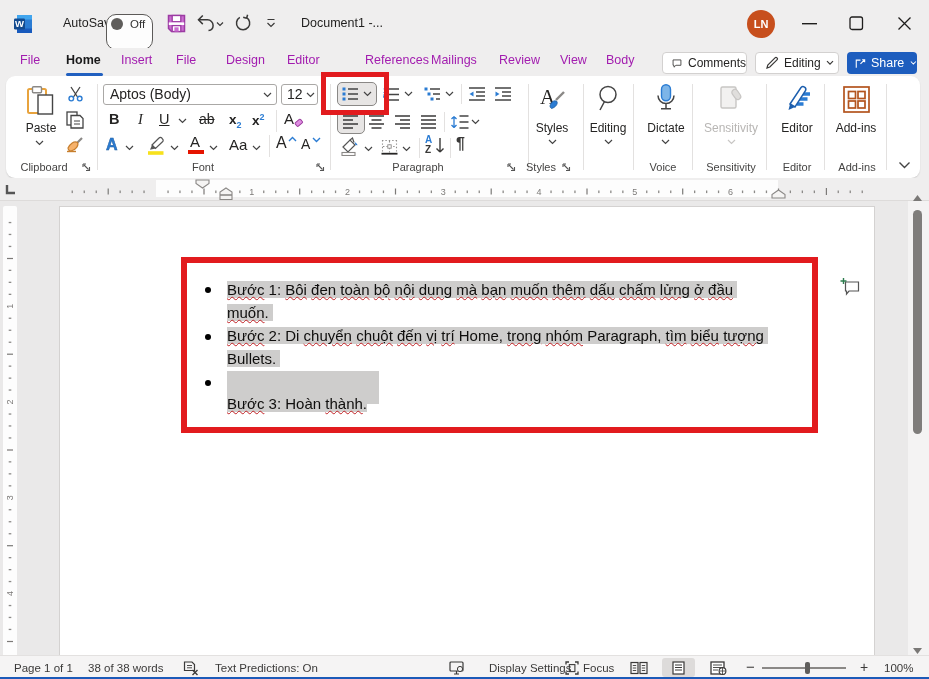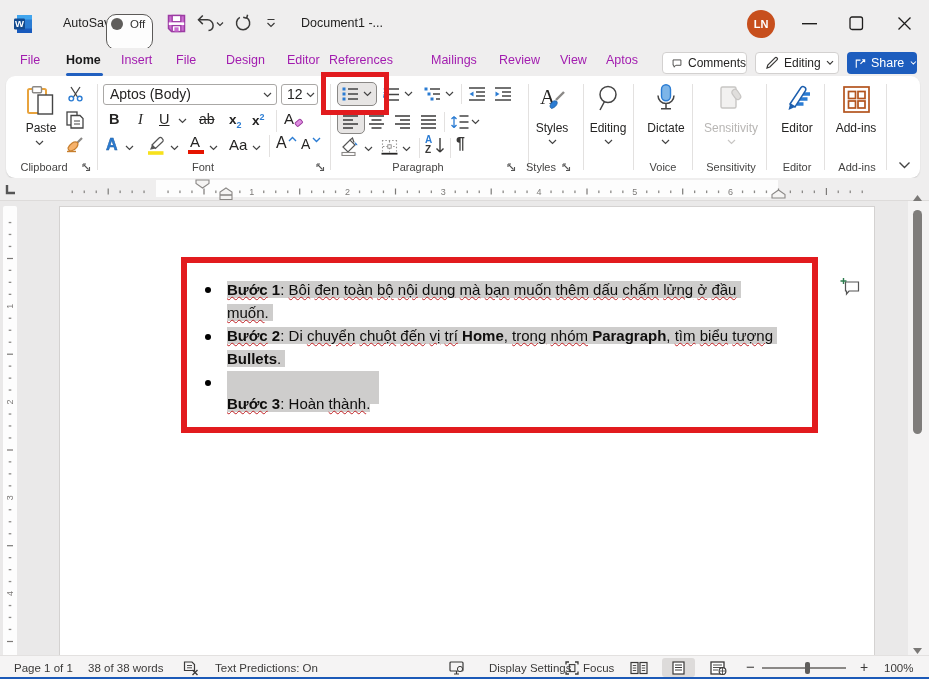--- a/index.html
+++ b/index.html
@@ -41,21 +41,21 @@
   #docarea { position:absolute; left:0; top:201px; width:929px; height:454px; background:#eae9e9; }
   #vruler { position:absolute; left:3px; top:5px; width:14px; height:449px; background:#fdfdfd; border-radius:2px 2px 0 0; }
   #page { position:absolute; left:59px; top:5px; width:816px; height:449px; background:#fff; border:1px solid #d4d2d1; border-bottom:none; }
   #scrolltrack { position:absolute; left:908px; top:0; width:21px; height:454px; background:#f4f3f3; }
   #scrollthumb { position:absolute; left:913px; top:9px; width:9px; height:224px; background:#7f7d7b; border-radius:5px; }
 
   
   #doctext { position:absolute; left:0px; top:0px; width:929px; font-size:15px; line-height:23.3px; color:#0f0e0d; }
   .hl { background:#cecdcc; }
   .sq { text-decoration-line:underline; text-decoration-style:wavy; text-decoration-color:#c11f23; text-decoration-thickness:1px; text-underline-offset:1px; }
-  b,strong { font-weight:bold; }
+  b,strong { font-weight:normal; }
   #redbox-doc { position:absolute; left:181px; top:257px; width:637px; height:176px; border:6px solid #e21b1e; }
   #redbox-ribbon { position:absolute; left:321px; top:72px; width:68px; height:43px; border:5px solid #e21b1e; }
 
   
   #statusbar { position:absolute; left:0; top:655px; width:929px; height:24px; background:#f5f4f4; border-top:1px solid #e3e1e0; font-size:11.5px; color:#3b3a39; }
   #statusblue { position:absolute; left:0; top:677px; width:929px; height:2px; background:#1c5ab8; }
   .st { position:absolute; top:6px; }
 </style>
 </head>
 <body>
@@ -113,25 +113,25 @@
     </svg>
 </div>
 <div id="menurow">
   <div class="menu-item" style="left:20px">File</div>
   <div class="menu-item menu-home" style="left:66px">Home</div>
   <div id="home-underline"></div>
   <div class="menu-item" style="left:121px">Insert</div>
   <div class="menu-item" style="left:176px">File</div>
   <div class="menu-item" style="left:226px">Design</div>
   <div class="menu-item" style="left:287px">Editor</div>
-  <div class="menu-item" style="left:329px">References</div>
+  <div class="menu-item" style="left:365px">References</div>
   <div class="menu-item" style="left:431px">Mailings</div>
   <div class="menu-item" style="left:499px">Review</div>
   <div class="menu-item" style="left:560px">View</div>
-  <div class="menu-item" style="left:606px">Aptos</div>
+  <div class="menu-item" style="left:606px">Body</div>
   <div class="pillbtn" style="left:662px;width:85px">
     <svg style="margin:0 6px 0 9px" width="14" height="13" viewBox="0 0 14 13">
         <path d="M1.5 1.5 h11 v7.5 h-7 l-2.7 2.7 v-2.7 h-1.3 z" fill="none" stroke="#3a3938" stroke-width="1.2"></path>
       </svg>Comments
   </div>
   <div class="pillbtn" style="left:755px;width:84px">
     <svg style="margin:0 5px 0 9px" width="14" height="14" viewBox="0 0 14 14">
         <path d="M2 12 l0.8-3 L10 1.8 a1.4 1.4 0 0 1 2 2 L4.8 11 z" fill="none" stroke="#3a3938" stroke-width="1.2"></path>
       </svg>Editing
     <svg style="margin-left:5px" width="8" height="6" viewBox="0 0 8 6">

